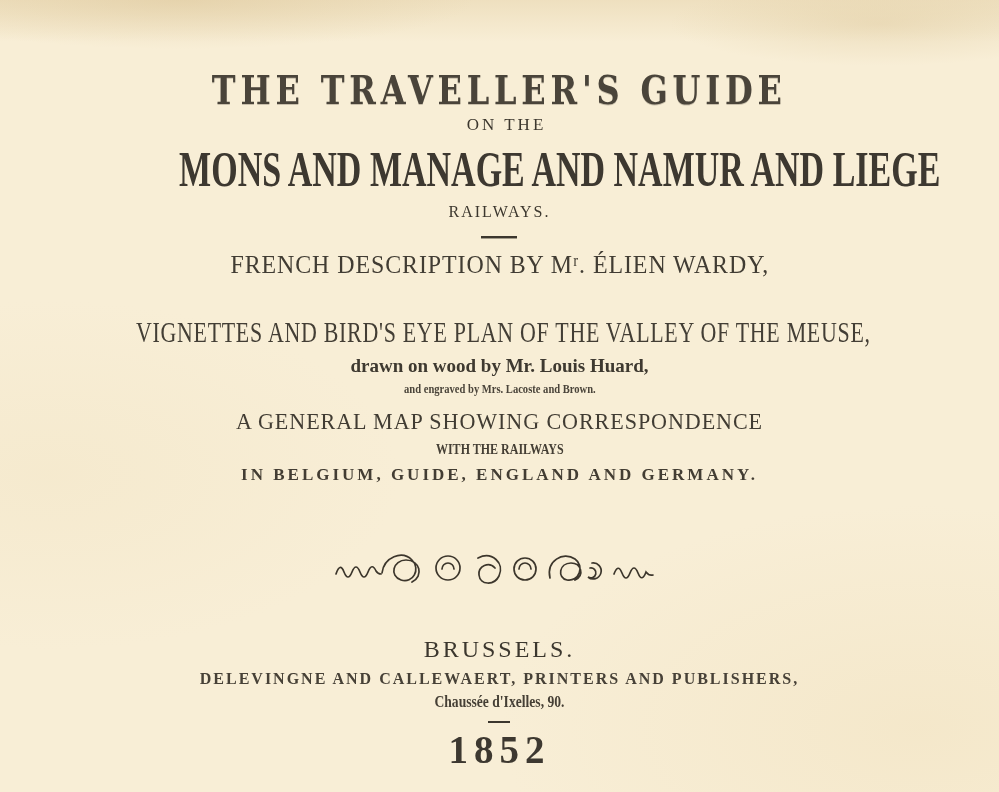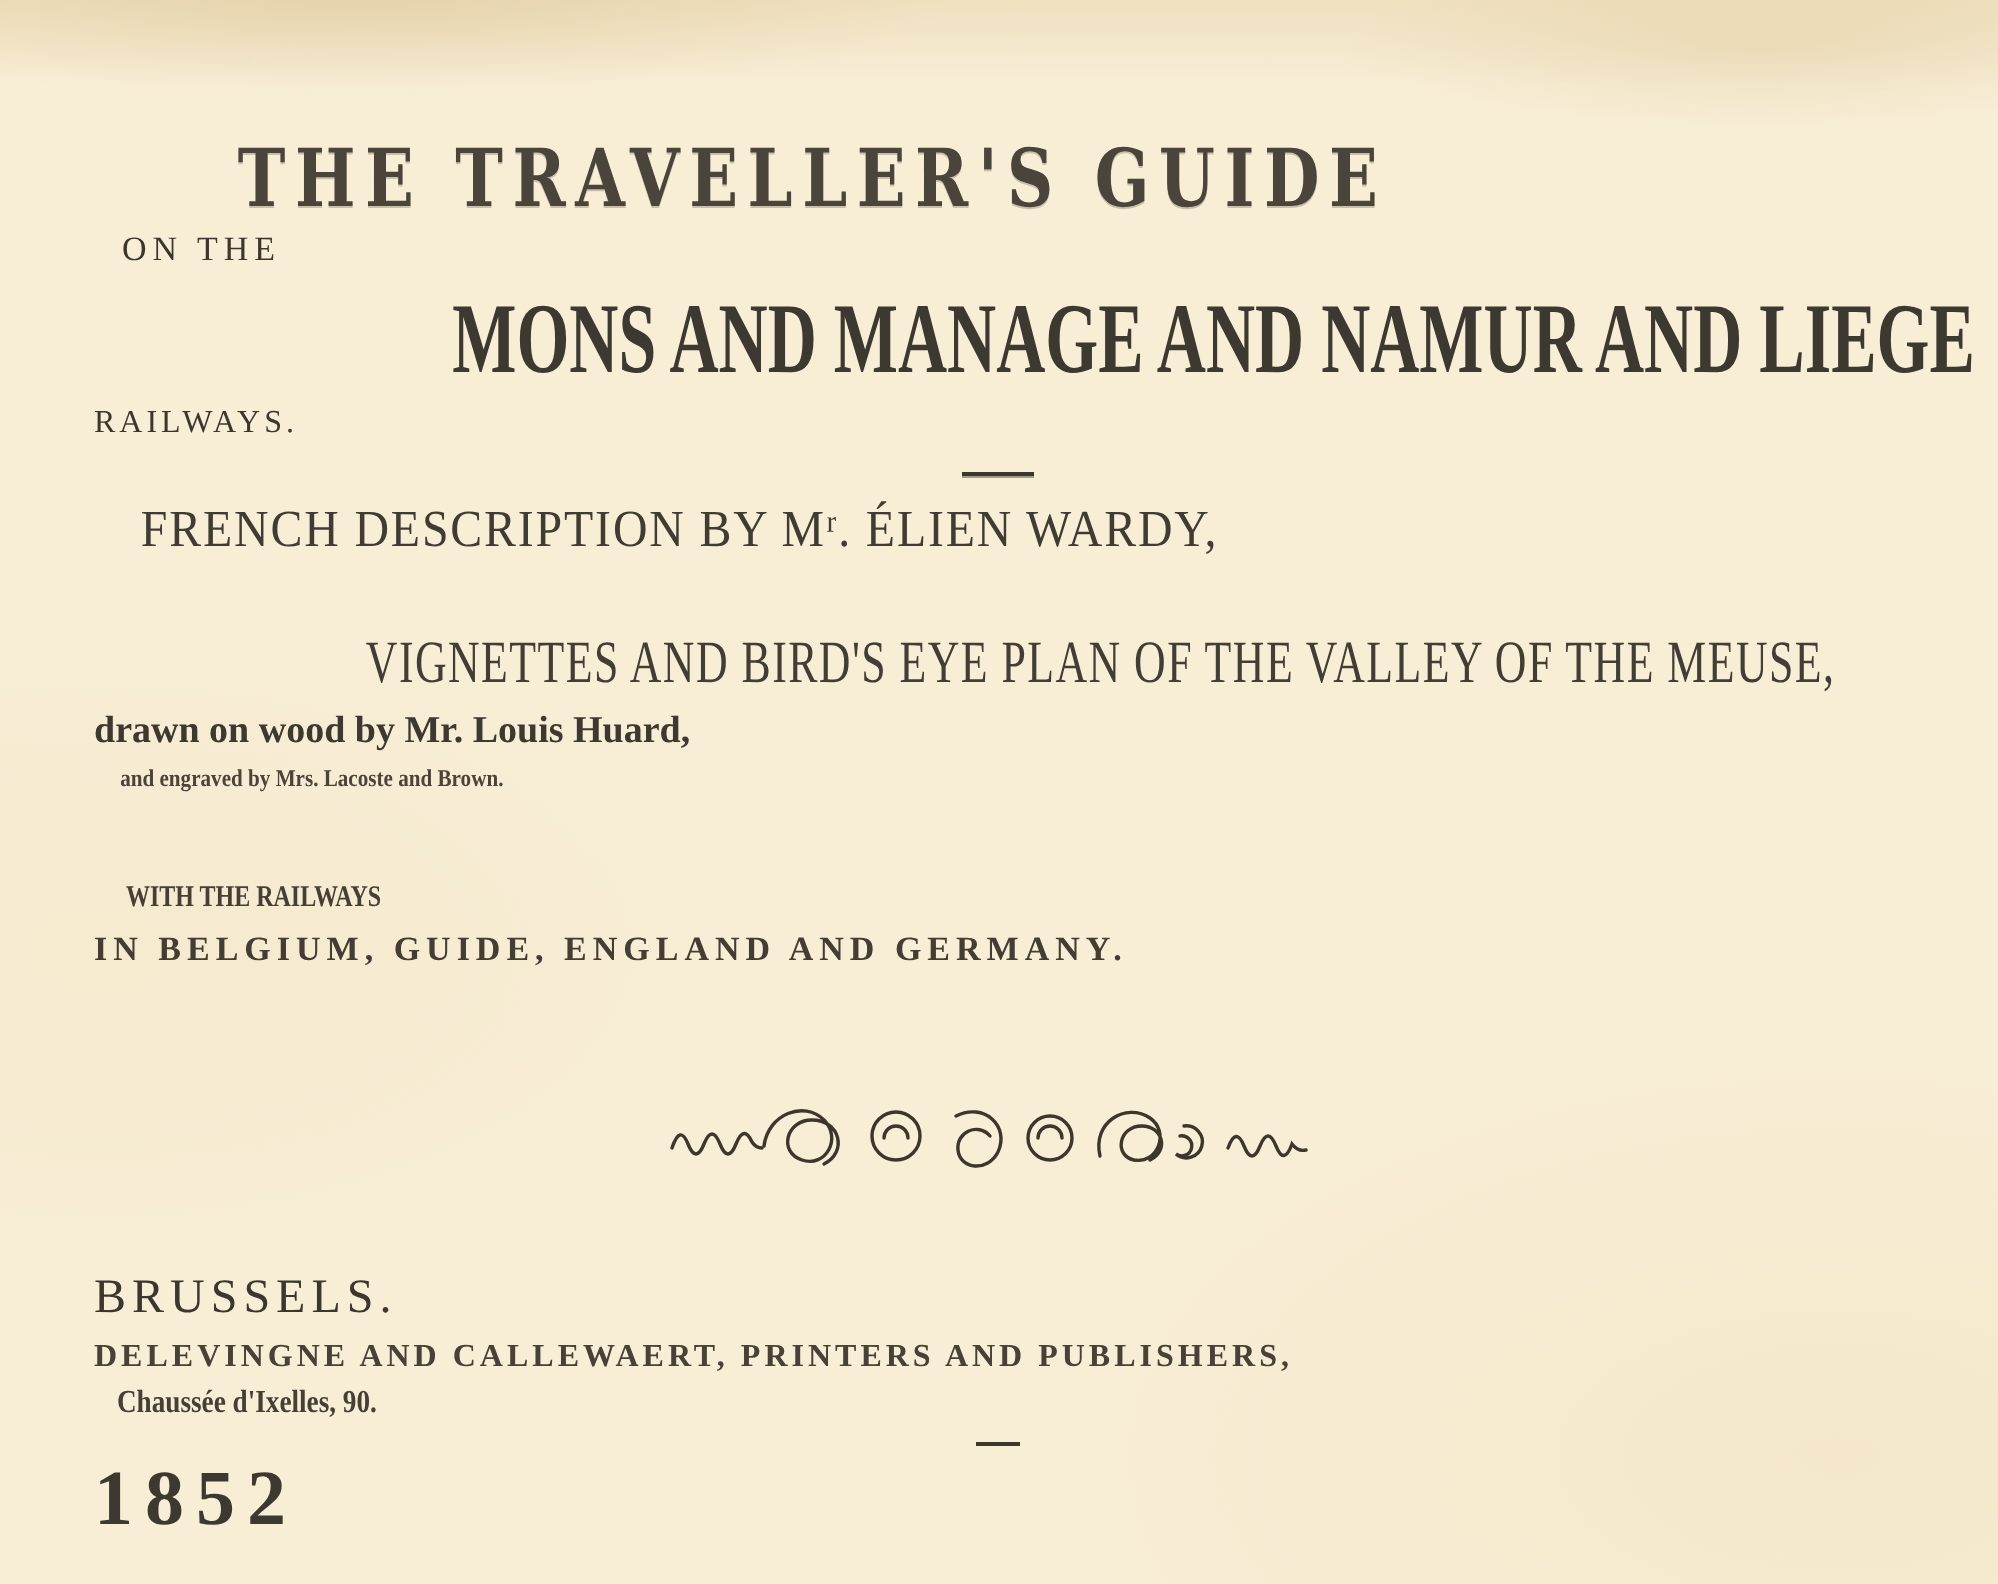--- a/index.html
+++ b/index.html
@@ -12,21 +12,21 @@
     background-color:#f8eed6;
     background-image:
       radial-gradient(ellipse 420px 70px at 18% 0%, rgba(219,196,150,0.45), rgba(219,196,150,0) 70%),
       radial-gradient(ellipse 300px 60px at 88% 3%, rgba(214,190,140,0.32), rgba(214,190,140,0) 70%),
       radial-gradient(ellipse 600px 320px at 92% 92%, rgba(236,217,175,0.30), rgba(236,217,175,0) 70%),
       radial-gradient(ellipse 500px 250px at 5% 60%, rgba(240,226,192,0.35), rgba(240,226,192,0) 70%),
       linear-gradient(180deg, rgba(224,202,156,0.40), rgba(224,202,156,0) 42px);
     color:#3f3a31;
   }
   .line{
-    position:absolute;left:0;right:0;white-space:nowrap;margin-left:47px;
+    position:absolute;left:0;right:0;text-align:center;white-space:nowrap;
   }
   .cond{display:inline-block;transform-origin:50% 50%;}
   
   .title{
     top:66px;font-size:40px;font-weight:bold;letter-spacing:6px;
     font-family:"DejaVu Serif", serif;color:#4a443a;
     text-shadow:0 1px 0 rgba(58,52,44,0.25), 1px 0 0 rgba(248,238,214,0.35);
   }
   .title .cond{transform:scaleX(0.80);}
   .on-the{top:115px;font-size:17px;letter-spacing:3px;color:#3c372e;padding-left:14px;}
@@ -88,20 +88,23 @@
   <div class="line vignettes">
     <span class="cond">VIGNETTES AND BIRD'S EYE PLAN OF THE VALLEY OF THE MEUSE,</span>
   </div>
 
   <div class="line drawn">drawn on wood by Mr. Louis Huard,</div>
 
   <div class="line engraved">
     <span class="cond">and engraved by Mrs. Lacoste and Brown.</span>
   </div>
 
+  <div class="line genmap">
+    <span class="cond">A GENERAL MAP SHOWING CORRESPONDENCE</span>
+  </div>
 
   <div class="line withrail">
     <span class="cond">WITH THE RAILWAYS</span>
   </div>
 
   <div class="line countries">IN BELGIUM, GUIDE, ENGLAND AND GERMANY.</div>
 
   <div class="flourish">
     <svg width="340" height="60" viewBox="0 0 340 60">
       <g fill="none" stroke="#3c362c" stroke-width="1.7" stroke-linecap="round">

